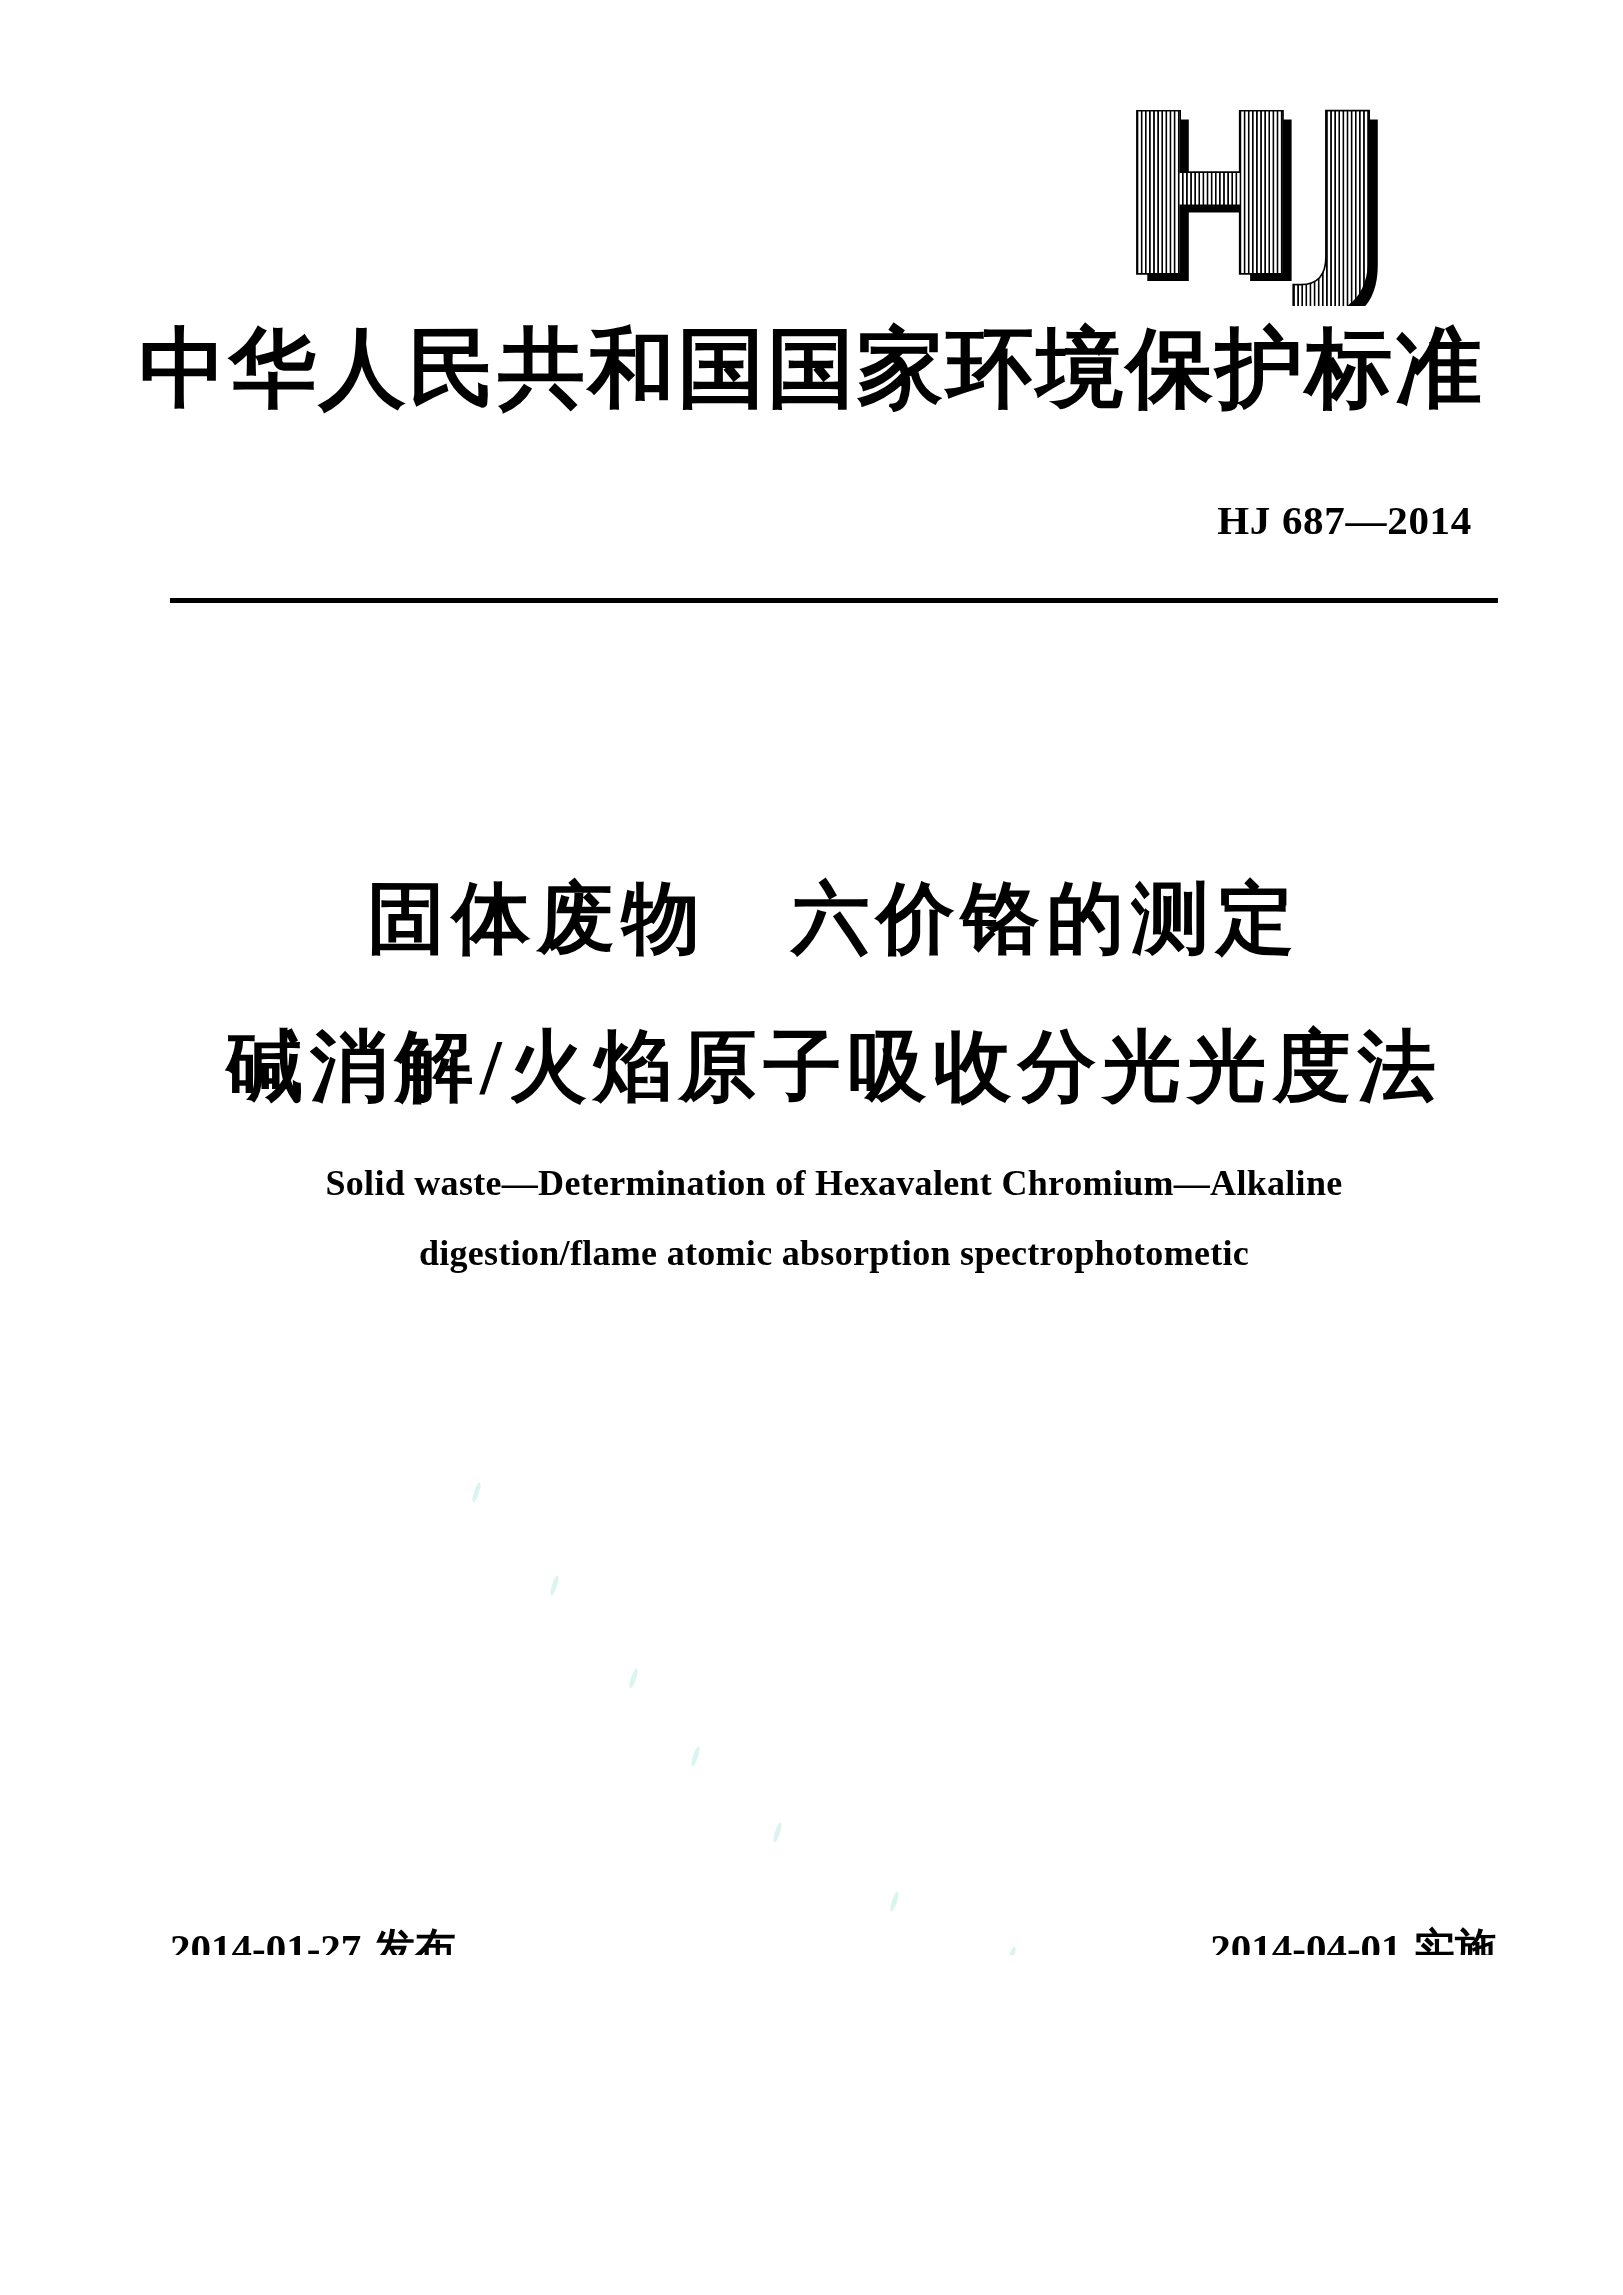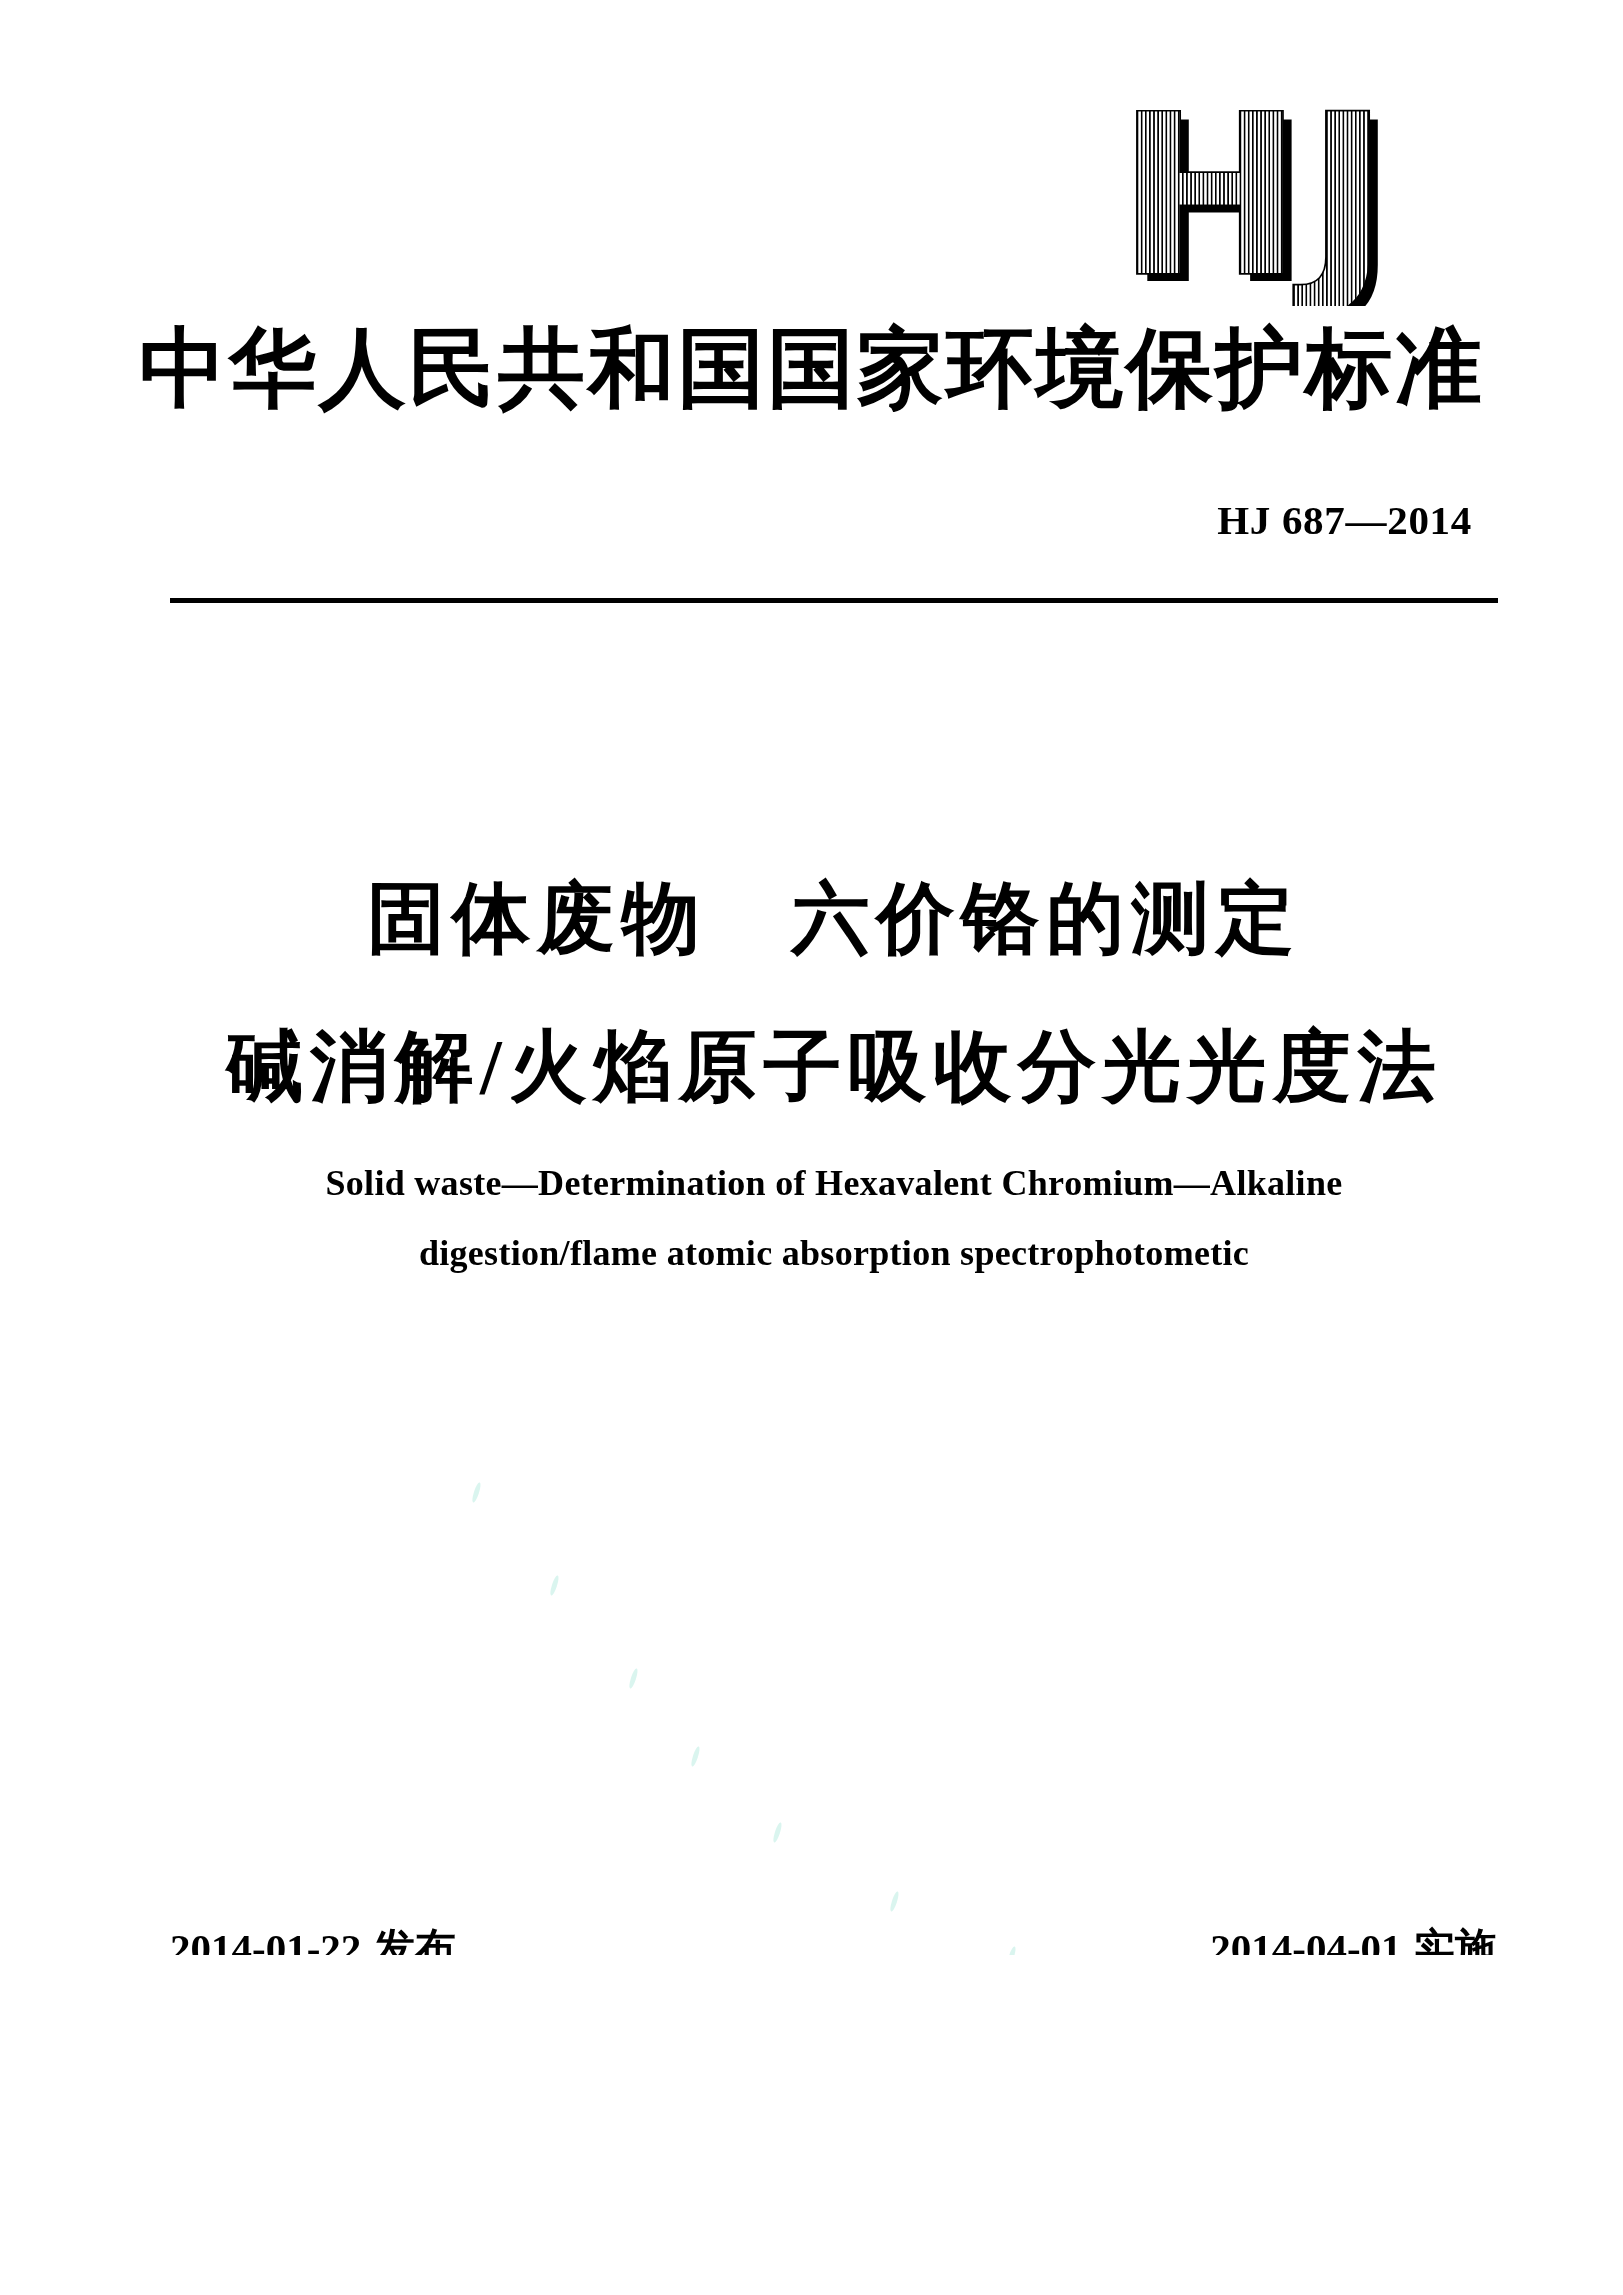--- a/index.html
+++ b/index.html
@@ -175,21 +175,21 @@
   <span class="artifact" style="left:552px;  top:1575px;"></span>
   <span class="artifact" style="left:631px;  top:1668px;"></span>
   <span class="artifact" style="left:693px; top:1746px;"></span>
   <span class="artifact" style="left:775px; top:1822px;"></span>
   <span class="artifact" style="left:892px; top:1891px;"></span>
   <span class="artifact" style="left:1009px; top:1946px;"></span>
   <span class="artifact" style="left:1139px; top:2000px;"></span>
 
   <div class="dates-row sans">
     <span>
-      <span>2014-01-22</span><span class="date-label">发布</span>
+      <span>2014-01-27</span><span class="date-label">发布</span>
     </span>
     <span>
       <span>2014-04-01</span><span class="date-label">实施</span>
     </span>
   </div>
 
   <div class="rule rule-bottom"></div>
 
   <div class="issuer-row">
     <span class="issuer-name serif">环境保护部</span>

